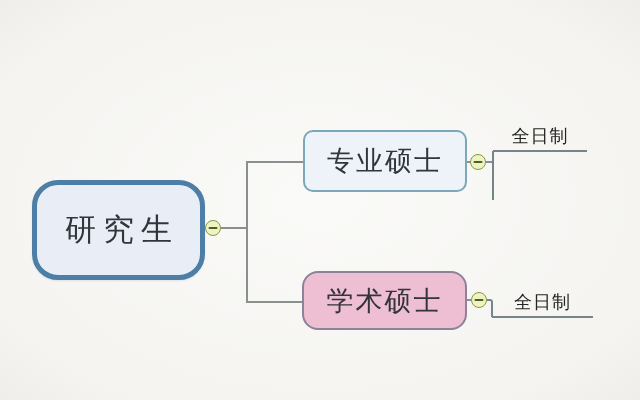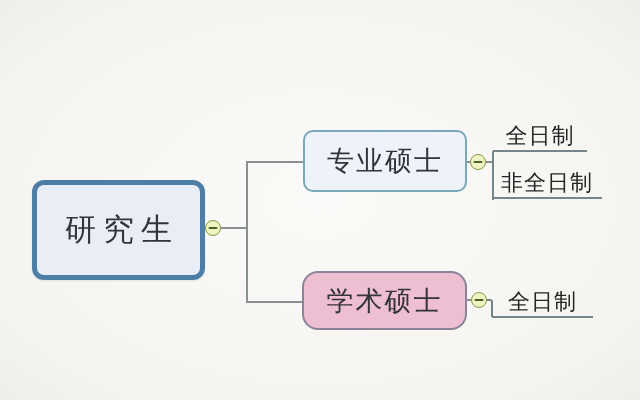--- a/index.html
+++ b/index.html
@@ -28,21 +28,21 @@
     z-index: 2;
     color: #33343c;
     white-space: nowrap;
     cursor: default;
   }
   .node.root {
     left: 32px; top: 180px;
     width: 173px; height: 100px;
     background: #e9eef6;
     border: 5px solid #4d7fa6;
-    border-radius: 12px;
+    border-radius: 26px;
     font-size: 31px;
     letter-spacing: 7px;
     text-indent: 7px;
     box-shadow: 0 1px 2px rgba(60,80,110,0.12);
     align-items: center;
   }
   .node.branch-1 {
     left: 303px; top: 130px;
     width: 164px; height: 62px;
     background: #eef2f9;
@@ -57,21 +57,21 @@
     background: #eebfd2;
     border: 2px solid #8d8399;
     border-radius: 16px;
     font-size: 27px;
     letter-spacing: 2px;
   }
   .leaf {
     position: absolute;
     z-index: 2;
     text-align: center;
-    font-size: 22px;
+    font-size: 18px;
     color: #252525;
     letter-spacing: 1px;
     border-bottom: 2px solid #75868a;
     padding-bottom: 2px;
     line-height: 24px;
     white-space: nowrap;
     cursor: default;
   }
   .leaf.leaf-1 { left: 493px; top: 124px; width: 94px;  }
   .leaf.leaf-2 { left: 492px; top: 171px; width: 110px; }
@@ -130,21 +130,20 @@
   <div class="node branch-1">
     <span>专业硕士</span>
   </div>
 
   <div class="node branch-2">
     <span>学术硕士</span>
   </div>
 
   <div class="leaf leaf-1">全日制</div>
 
-  <div class="leaf leaf-2">非全日制</div>
 
   <div class="leaf leaf-3">全日制</div>
 
   <div class="toggle t-root">
     <span class="minus"></span>
   </div>
 
   <div class="toggle t-branch-1">
     <span class="minus"></span>
   </div>

